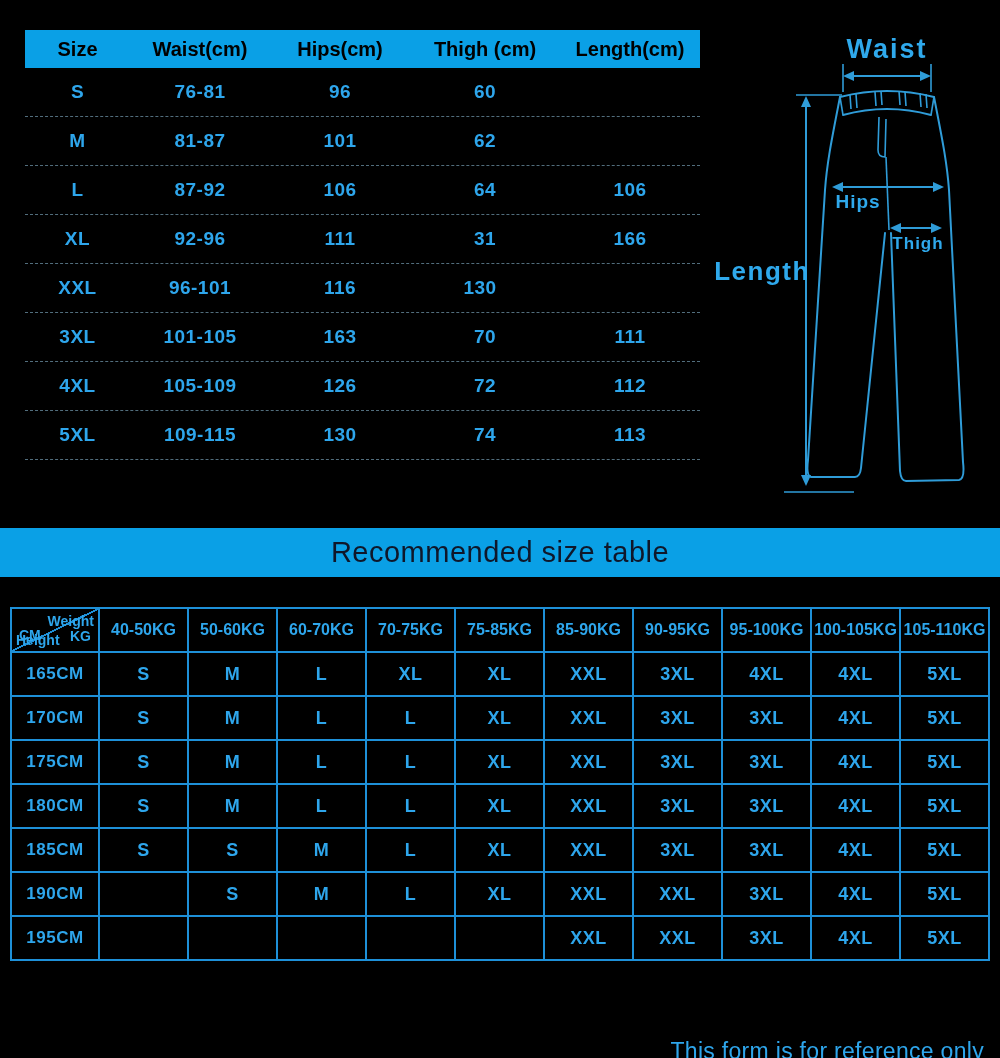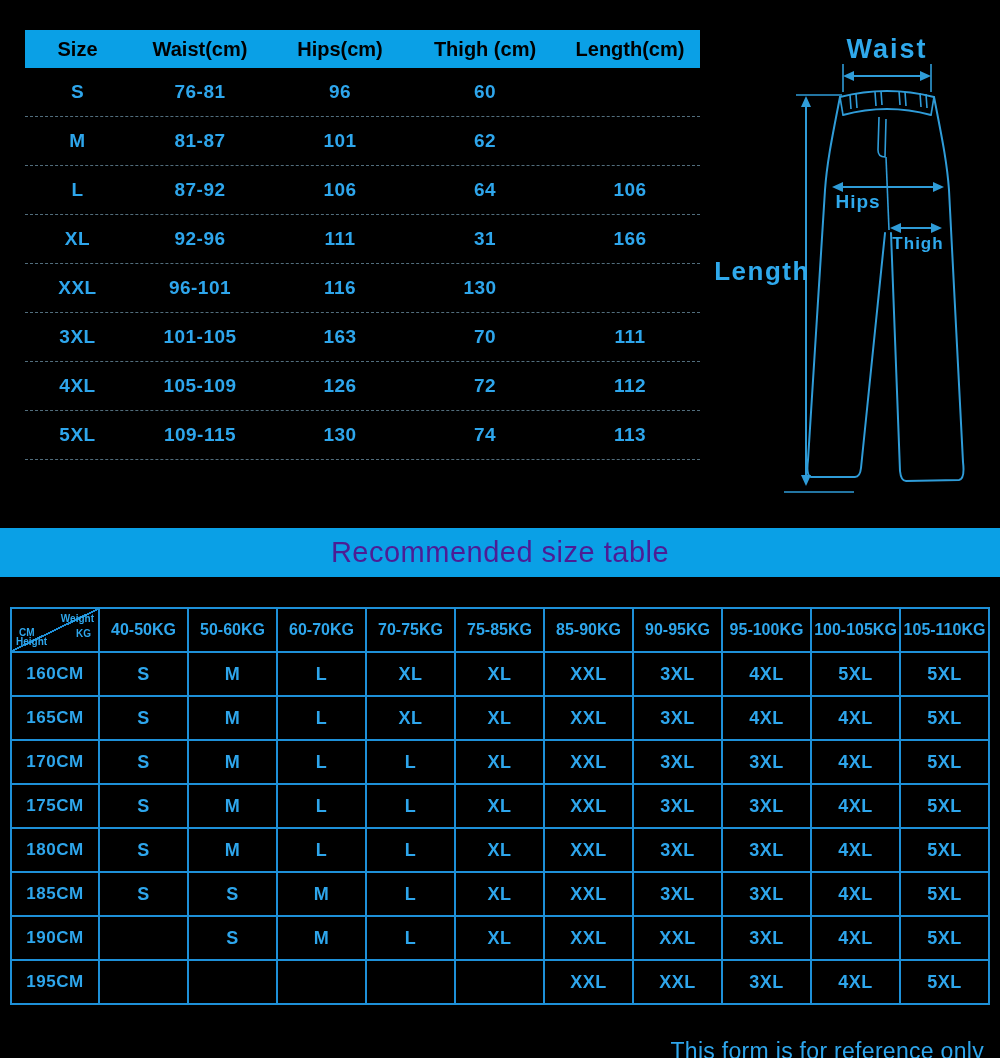--- a/index.html
+++ b/index.html
@@ -20,36 +20,36 @@
   
   .pants  { position:absolute; left:690px; top:0; }
   .pline  { stroke:#2F9CD8; stroke-width:2; fill:none; stroke-linecap:round; stroke-linejoin:round; }
   .pthin  { stroke:#2F9CD8; stroke-width:1.6; fill:none; }
   .pfill  { fill:#2F9CD8; stroke:none; }
   .plabel { fill:#2FA9EC; font-weight:bold; font-family:"Liberation Sans", sans-serif; }
 
   
   .banner { position:absolute; left:0; top:528px; width:1000px; height:49px;
             background:var(--accent,#0AA0E6); display:flex; align-items:center; justify-content:center;
-            color:#4c1d95; font-size:29px; letter-spacing:.5px; }
+            color:#0f172a; font-size:29px; letter-spacing:.5px; }
 
   
   .rtable-wrap { position:absolute; left:10px; top:607px; }
   table.rtable { border-collapse:collapse; table-layout:fixed; width:980px; }
   .rtable th, .rtable td { border:2px solid var(--grid,#1E90D8); color:var(--txt,#2EA6EC);
             font-weight:bold; text-align:center; height:44px; padding:0; overflow:hidden; }
   .rtable thead th { font-size:16px; }
   .rtable thead th:first-child { width:88px; }
   .rtable tbody th { font-size:17px; letter-spacing:.5px; }
   .rtable tbody td { font-size:18px; letter-spacing:.5px; }
   .corner { position:relative;
             background:linear-gradient(to bottom right,
               transparent calc(50% - 1px), var(--grid,#1E90D8) calc(50% - 1px),
               var(--grid,#1E90D8) calc(50% + 1px), transparent calc(50% + 1px)); }
-  .corner span { position:absolute; font-size:10px; color:var(--txt,#2EA6EC); line-height:1; }
+  .corner span { position:absolute; font-size:14px; color:var(--txt,#2EA6EC); line-height:1; }
   .c-weight { top:5px;  right:4px; }
   .c-kg     { top:20px; right:7px; }
   .c-cm     { top:19px; left:7px; }
   .c-height { bottom:4px; left:4px;text-align:right; }
 
   
   .footnote { position:absolute; top:1038px; right:16px; color:var(--txt,#2EA6EC);
               font-size:23px; letter-spacing:.3px; font-weight:500; }
 </style>
 </head>
@@ -188,33 +188,20 @@
             <th>75-85KG</th>
             <th>85-90KG</th>
             <th>90-95KG</th>
             <th>95-100KG</th>
             <th>100-105KG</th>
             <th>105-110KG</th>
           </tr>
       </thead>
       <tbody>
           <tr>
-            <th>160CM</th>
-            <td>S</td>
-            <td>M</td>
-            <td>L</td>
-            <td>XL</td>
-            <td>XL</td>
-            <td>XXL</td>
-            <td>3XL</td>
-            <td>4XL</td>
-            <td>5XL</td>
-            <td>5XL</td>
-          </tr>
-          <tr>
             <th>165CM</th>
             <td>S</td>
             <td>M</td>
             <td>L</td>
             <td>XL</td>
             <td>XL</td>
             <td>XXL</td>
             <td>3XL</td>
             <td>4XL</td>
             <td>4XL</td>

